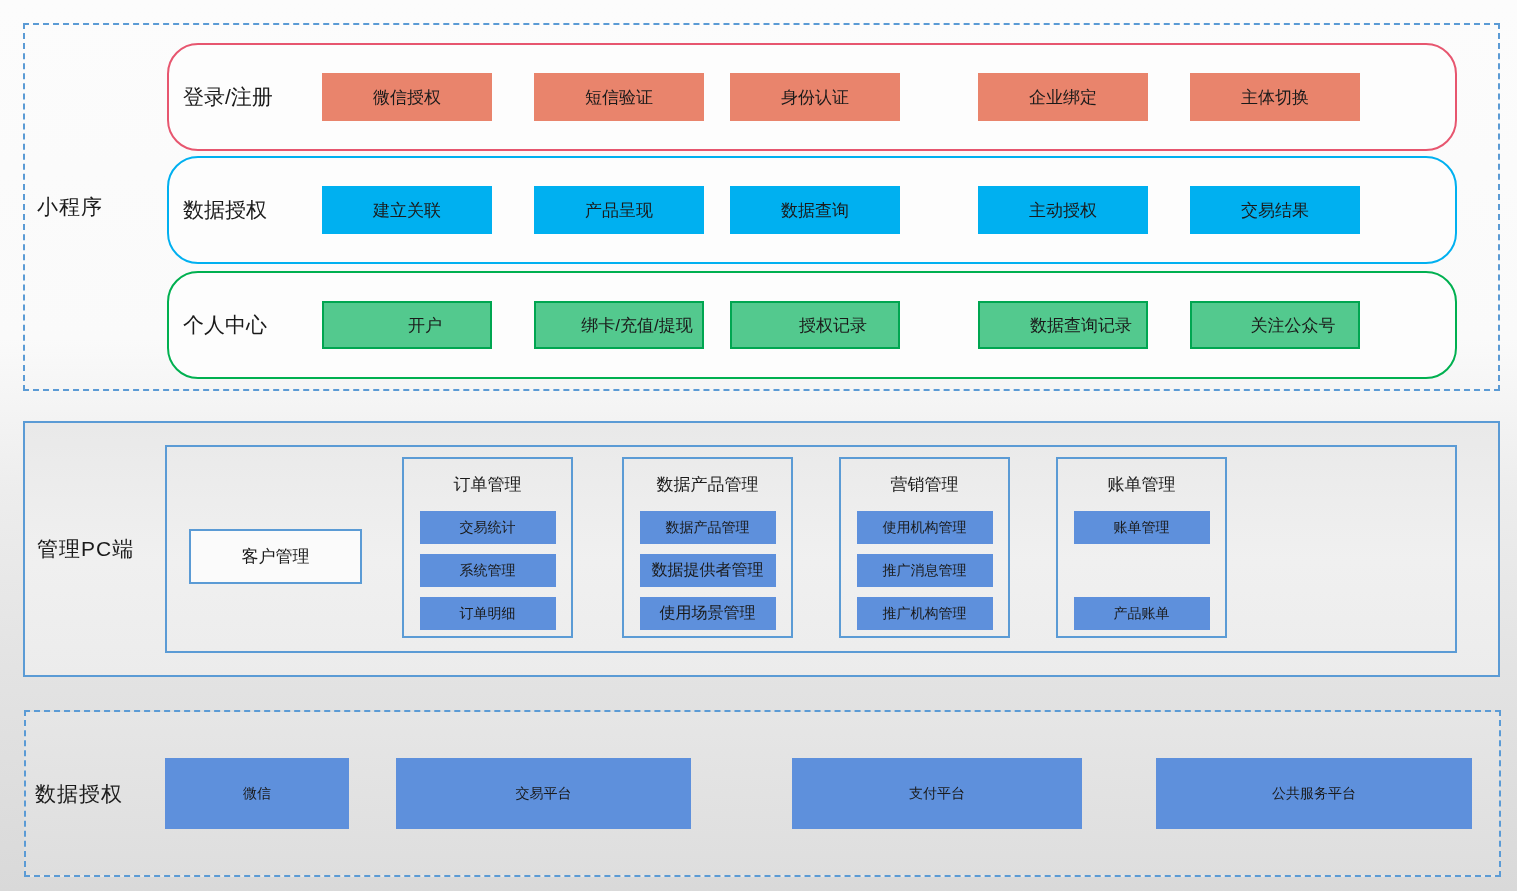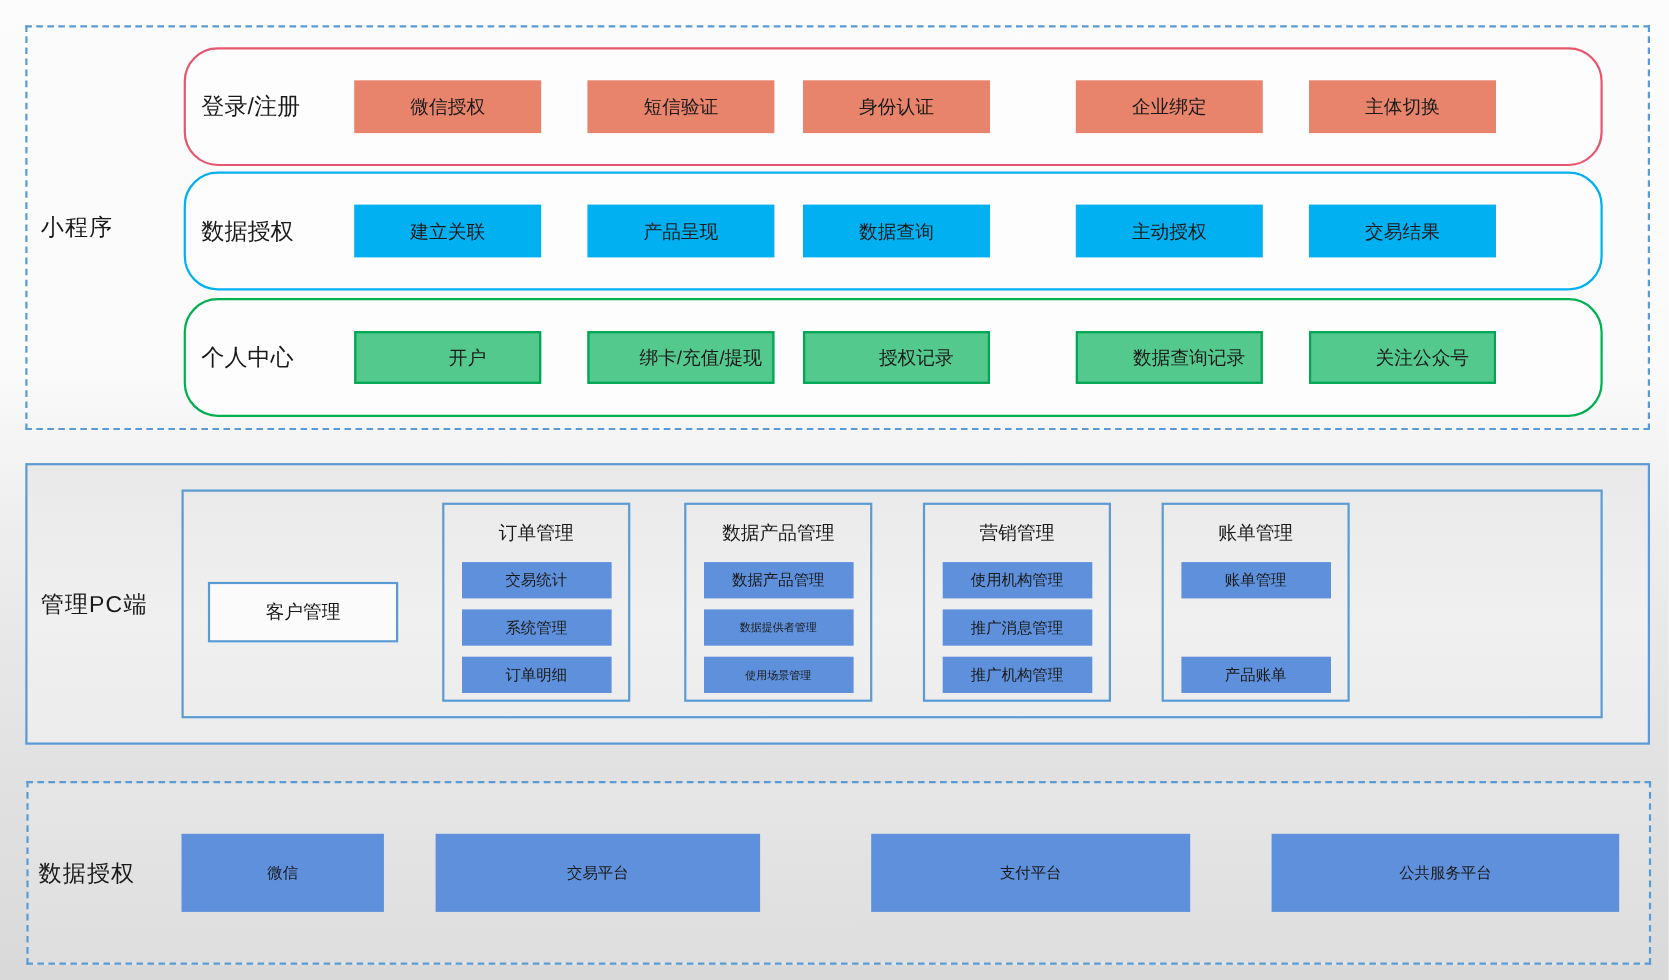--- a/index.html
+++ b/index.html
@@ -73,21 +73,21 @@
     position: absolute; top: 14px; left: 0; width: 100%;
     text-align: center; font-size: 17px; white-space: nowrap;
   }
   .pitem {
     position: absolute; left: 50%; transform: translateX(-50%);
     width: 136px; height: 33px; background: #5e90dc;
     display: flex; align-items: center; justify-content: center;
     font-size: 14px; white-space: nowrap; cursor: default;
   }
   .it1 { top: 52px; } .it2 { top: 95px; } .it3 { top: 138px; }
-  .pitem.small { font-size: 10px; font-family: Liberation Mono, monospace; }
+  .pitem.small { font-size: 16px; font-family: Liberation Mono, monospace; }
   
   .sec-third {
     position: absolute; left: 24px; top: 710px; width: 1477px; height: 167px;
     border: 2px dashed #5b9bd5;
     background: linear-gradient(180deg, #e6e6e6 0%, #dedede 100%);
   }
   .sec-third .side-label { left: 9px; }
   .tp-node {
     position: absolute; top: 46px; height: 71px; background: #5e90dc;
     display: flex; align-items: center; justify-content: center;

